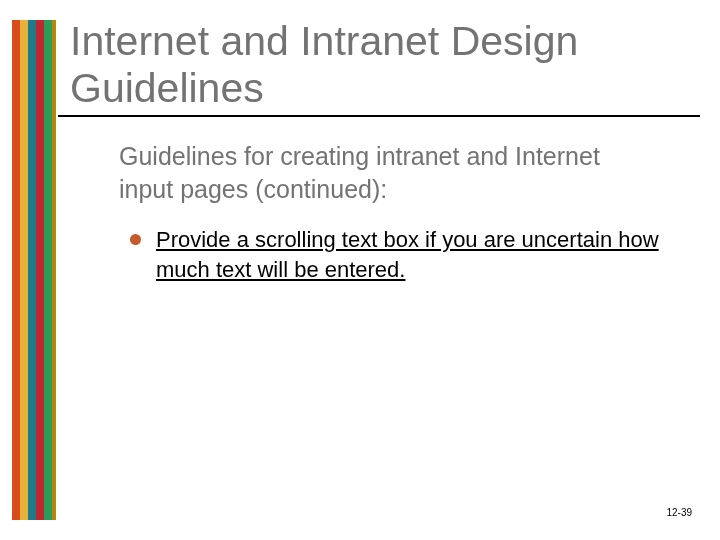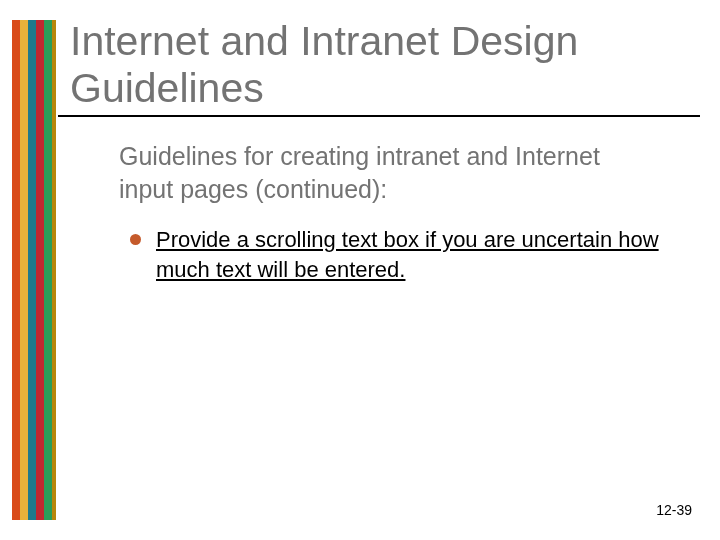--- a/index.html
+++ b/index.html
@@ -74,21 +74,21 @@
     top: 9px;
     width: 11px;
     height: 11px;
     border-radius: 50%;
     background: #c55a2b;
   }
   .footer {
     position: absolute;
     right: 28px;
     bottom: 22px;
-    font-size: 14px;
+    font-size: 10px;
     color: #000;
   }
 </style>
 </head>
 <body>
 
 <div class="stripe s1"></div>
 <div class="stripe s2"></div>
 <div class="stripe s3"></div>
 <div class="stripe s4"></div>

